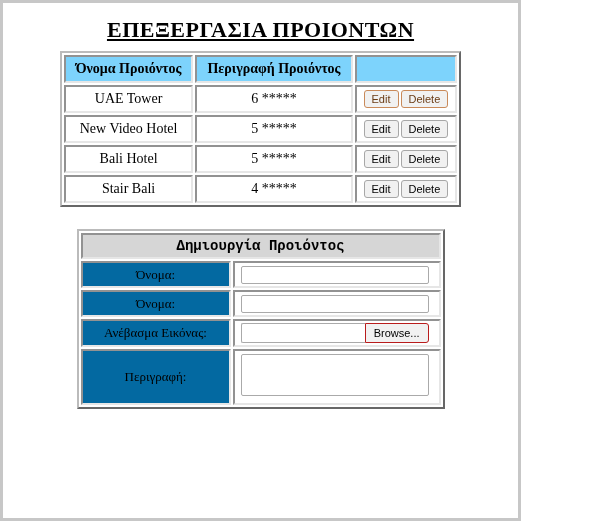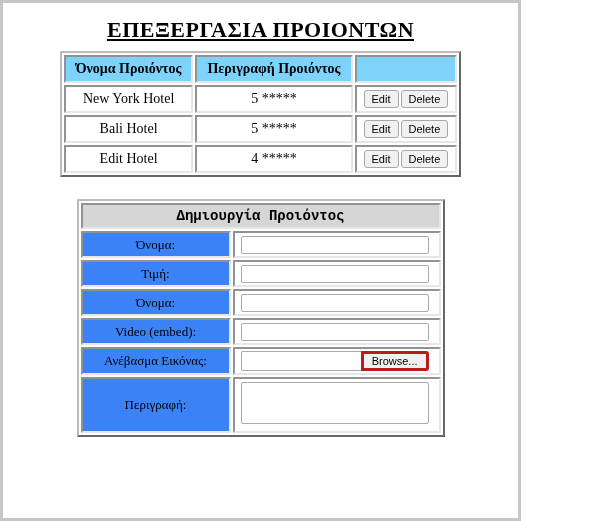--- a/index.html
+++ b/index.html
@@ -87,21 +87,21 @@
   table.form th.fcap {
     background: #d6d6d6;
     font-family: Liberation Mono, monospace;
     font-weight: bold;
     font-size: 14px;
     padding: 3px 0;
     border: 2px inset #e6e6e6;
     text-align: center;
   }
   table.form td.flabel {
-    background: #3b82f6;
+    background: #0369a1;
     font-family: "Times New Roman", serif;
     font-size: 13px;
     text-align: center;
     border: 2px inset #e6e6e6;
     padding: 2px 9px;
     width: 150px;
     white-space: nowrap;
   }
   table.form td.finput {
     background: #fff;
@@ -126,21 +126,21 @@
     flex: 1;
     border: 1px solid #aaa;
     border-right: none;
     border-radius: 2px 0 0 2px;
     background: #fff;
   }
   .file-btn {
     font-family: Arial, sans-serif;
     font-size: 11px;
     padding: 1px 8px;
-    border: 3px solid #b91c1c;
+    border: 1px solid #b91c1c;
     border-radius: 0 3px 3px 0;
     background: #f1f1f1;
     cursor: pointer;
     height: 20px;
   }
   table.form td.ftextarea {
     background: #fff;
     border: 2px inset #e6e6e6;
     padding: 3px 6px;
   }
@@ -170,58 +170,55 @@
       <table class="listing">
         <thead>
           <tr>
             <th>Όνομα Προιόντος</th>
             <th>Περιγραφή Προιόντος</th>
             <th></th>
           </tr>
         </thead>
         <tbody id="rows">
             <tr>
-              <td>New York Hotel</td>
+              <td>UAE Tower</td>
+              <td style="min-width: 140px;">6 *****</td>
+              <td class="actions"><button class="btn hl">Edit</button><button class="btn hl">Delete</button></td>
+            </tr>
+            <tr>
+              <td>New Video Hotel</td>
               <td style="min-width: 140px;">5 *****</td>
               <td class="actions"><button class="btn">Edit</button><button class="btn">Delete</button></td>
             </tr>
             <tr>
               <td>Bali Hotel</td>
               <td style="min-width: 140px;">5 *****</td>
               <td class="actions"><button class="btn">Edit</button><button class="btn">Delete</button></td>
             </tr>
             <tr>
-              <td>Edit Hotel</td>
+              <td>Stair Bali</td>
               <td style="min-width: 140px;">4 *****</td>
               <td class="actions"><button class="btn">Edit</button><button class="btn">Delete</button></td>
             </tr>
           </tbody>
       </table>
     </div>
 
     <div class="form-wrap">
       <table class="form">
         <tbody>
             <tr>
           <th class="fcap" colspan="2">Δημιουργία Προιόντος</th>
         </tr>
         <tr>
           <td class="flabel">Όνομα:</td>
           <td class="finput"><input type="text" style=""></td>
         </tr>
         <tr>
-          <td class="flabel">Τιμή:</td>
-          <td class="finput"><input type="text" style=""></td>
-        </tr>
-        <tr>
           <td class="flabel">Όνομα:</td>
-          <td class="finput"><input type="text" style=""></td>
-        </tr>
-        <tr>
-          <td class="flabel">Video (embed):</td>
           <td class="finput"><input type="text" style=""></td>
         </tr>
         <tr>
           <td class="flabel">Ανέβασμα Εικόνας:</td>
           <td class="finput">
             <div class="file-wrap">
               <div class="file-text"></div>
               <button class="file-btn">Browse...</button>
             </div>
           </td>

